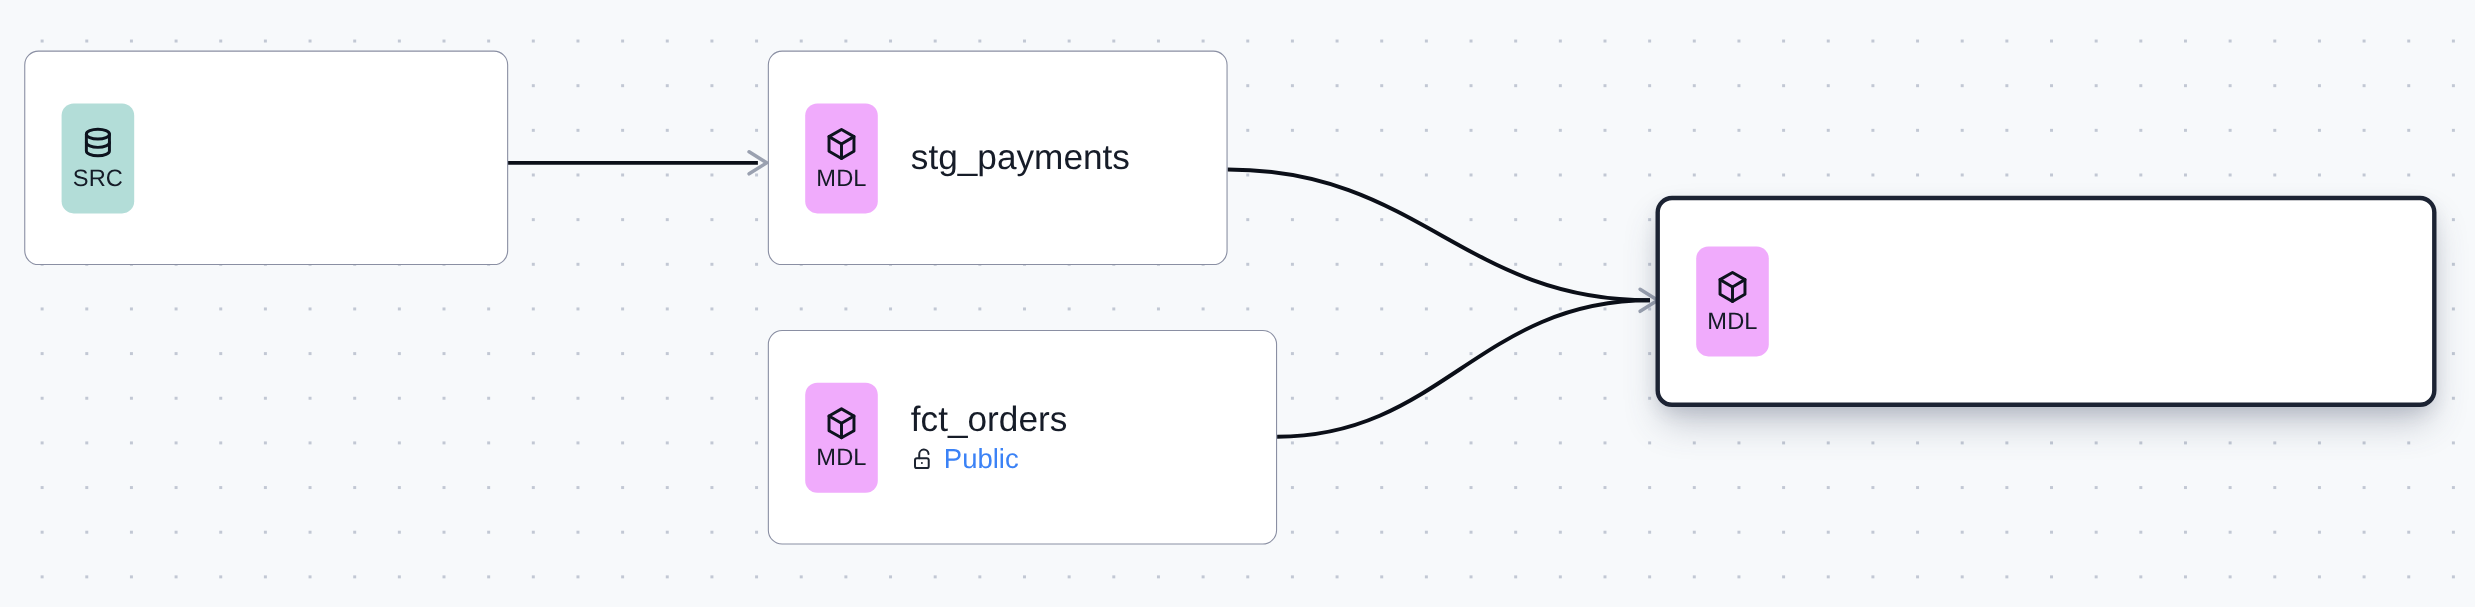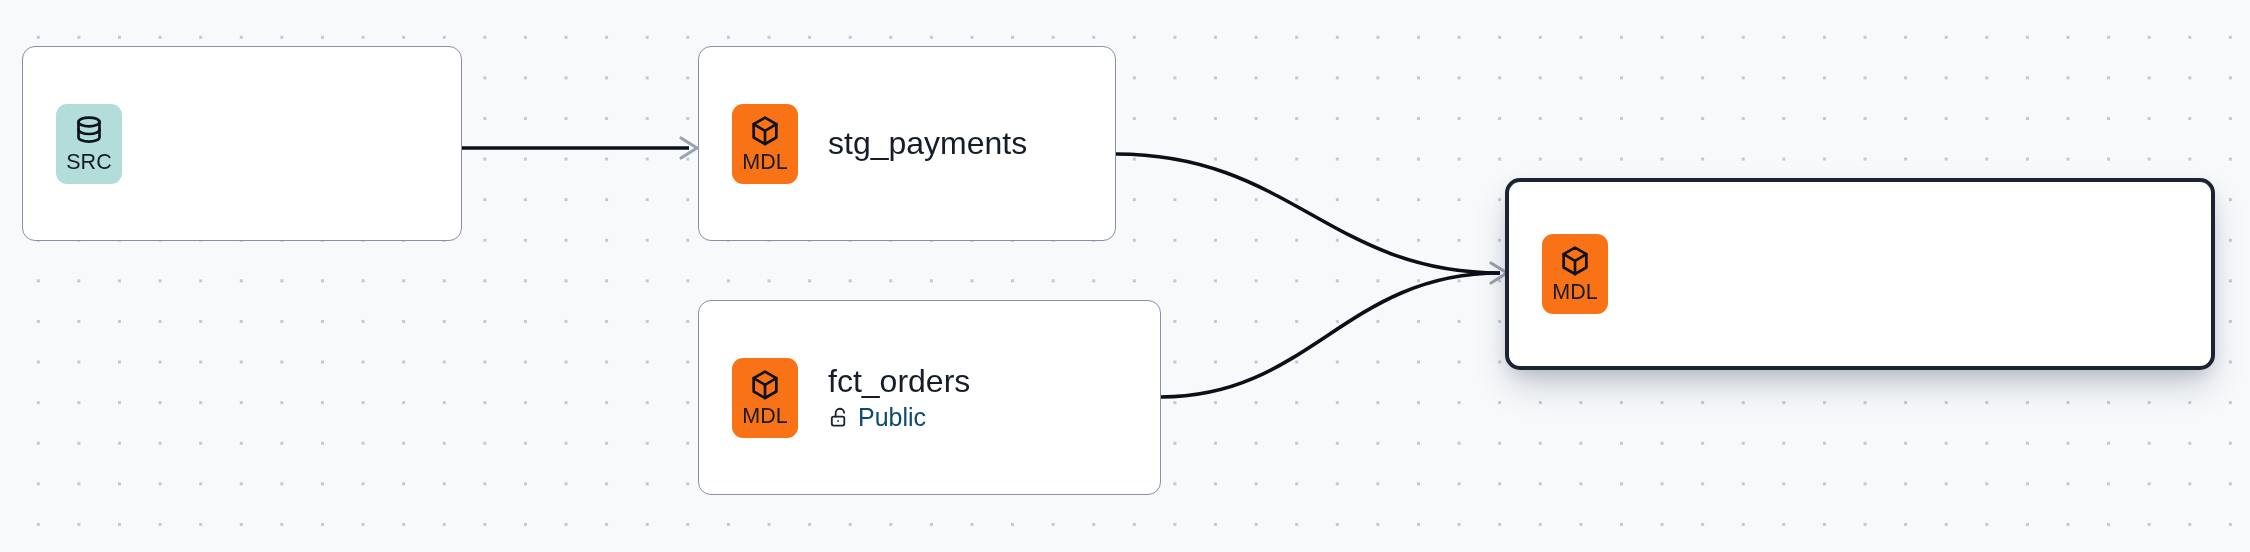--- a/index.html
+++ b/index.html
@@ -42,30 +42,30 @@
     border: 4.5px solid #1c2333;
     border-radius: 15px;
     box-shadow: 0 18px 34px -6px rgba(60,70,95,0.30),
                 0 6px 16px -4px rgba(60,70,95,0.16);
   }
 
   
   .badge {
     flex: 0 0 auto;
     width: 66px;
-    height: 80px;
+    height: 100px;
     border-radius: 11px;
     display: flex;
     flex-direction: column;
     align-items: center;
     justify-content: center;
     gap: 1px;
   }
   .badge.src { background: #b3ddd8; }
-  .badge.mdl { background: #f97316; }
+  .badge.mdl { background: #f0abfc; }
   .badge svg { display: block; }
   .badge-text {
     font-size: 21.5px;
     line-height: 1;
     color: #151b27;
     letter-spacing: 0.1px;
     margin-top: 3px;
   }
 
   
@@ -81,21 +81,21 @@
     line-height: 1.08;
     color: #161c28;
     white-space: nowrap;
   }
   .node-meta {
     display: flex;
     align-items: center;
     gap: 7px;
     font-size: 25px;
     line-height: 1.08;
-    color: #0c4a6e;
+    color: #3b82f6;
     white-space: nowrap;
   }
   .node-meta svg { display: block; flex: 0 0 auto; }
 </style>
 </head>
 <body>
 
 <div id="canvas">
 
   <svg id="edge-layer" viewBox="0 0 2250 552" width="2250" height="552">

